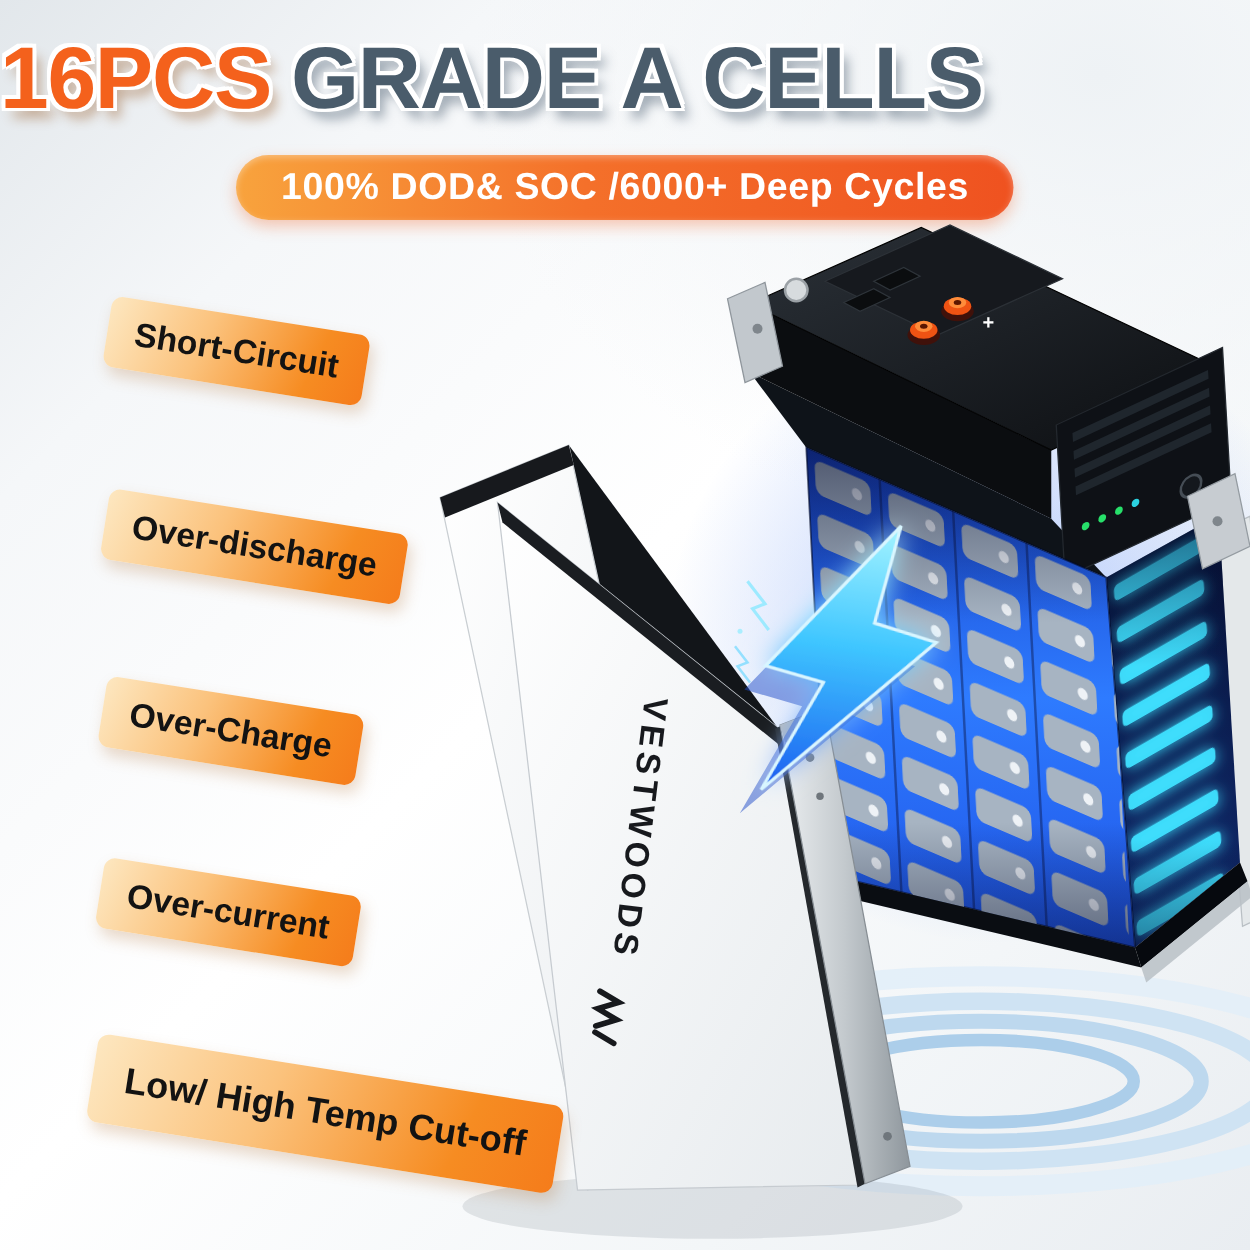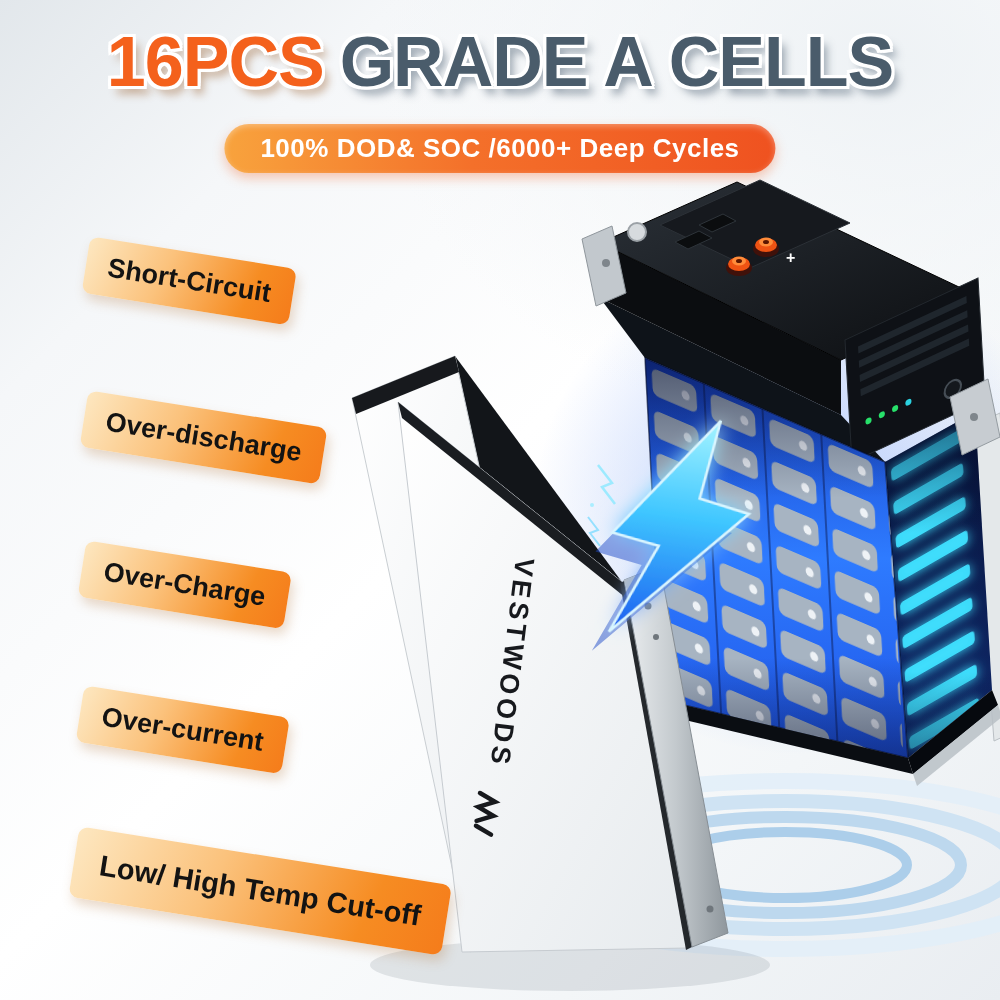--- a/index.html
+++ b/index.html
@@ -6,42 +6,42 @@
   .canvas{
     position:relative;width:1000px;height:1000px;overflow:hidden;
     font-family:"Liberation Sans",sans-serif;
     background:
       radial-gradient(120% 90% at 88% 6%, #eef2f5 0%, rgba(238,242,245,0) 42%),
       linear-gradient(135deg,#e2e7eb 0%,#f5f7f9 20%,#ffffff 48%,#f3f6f8 78%,#e9edf1 100%);
   }
 
   
   .headline{
-    position:absolute;top:26px;left:0;width:100%;text-align:center;
+    position:absolute;top:26px;left:0;width:100%;
     font-weight:bold;font-size:70px;letter-spacing:-1px;white-space:nowrap;line-height:1.05;
   }
   .headline .hl{
     color:#f4611c;
     text-shadow:-3px -3px 0 #fff,3px -3px 0 #fff,-3px 3px 0 #fff,3px 3px 0 #fff,
                 0 -3px 0 #fff,0 3px 0 #fff,-3px 0 0 #fff,3px 0 0 #fff,
                 6px 8px 9px rgba(150,90,40,.45);
   }
   .headline .rest{
     color:#4a5c6b;margin-left:16px;
     text-shadow:-3px -3px 0 #fff,3px -3px 0 #fff,-3px 3px 0 #fff,3px 3px 0 #fff,
                 0 -3px 0 #fff,0 3px 0 #fff,-3px 0 0 #fff,3px 0 0 #fff,
                 6px 8px 9px rgba(60,80,100,.5);
   }
 
   
   .pill{
     position:absolute;top:124px;left:50%;transform:translateX(-50%);
     padding:9px 36px;border-radius:30px;white-space:nowrap;
     background:linear-gradient(90deg,#f8a33d 0%,#f4702a 45%,#ef5220 100%);
-    color:#ffffff;font-size:26px;font-weight:bold;letter-spacing:.5px;
+    color:#ffffff;font-size:30px;font-weight:bold;letter-spacing:.5px;
     box-shadow:0 5px 12px rgba(240,100,40,.35), inset 0 2px 6px rgba(255,255,255,.35);
     text-align:center;
   }
 
   
   .banner{
     position:absolute;z-index:5;
     transform:rotate(9deg);transform-origin:left center;
     background:linear-gradient(108deg,#fde7c0 0%,#fbc27c 38%,#f68c22 78%,#f57c1b 100%);
     border-radius:9px;padding:13px 22px;white-space:nowrap;

